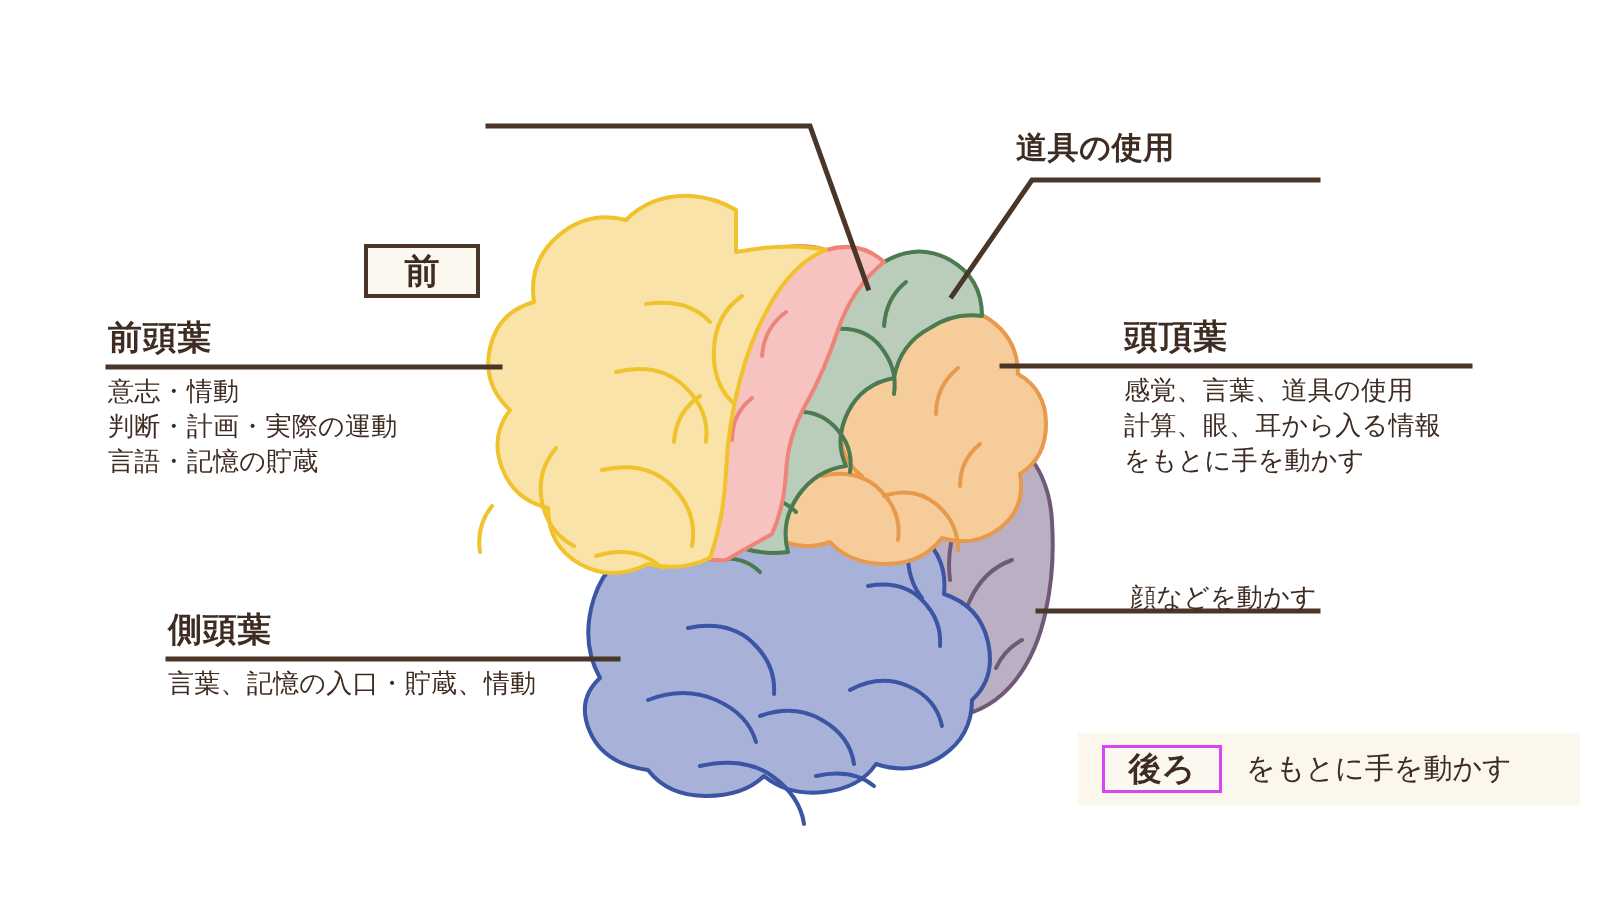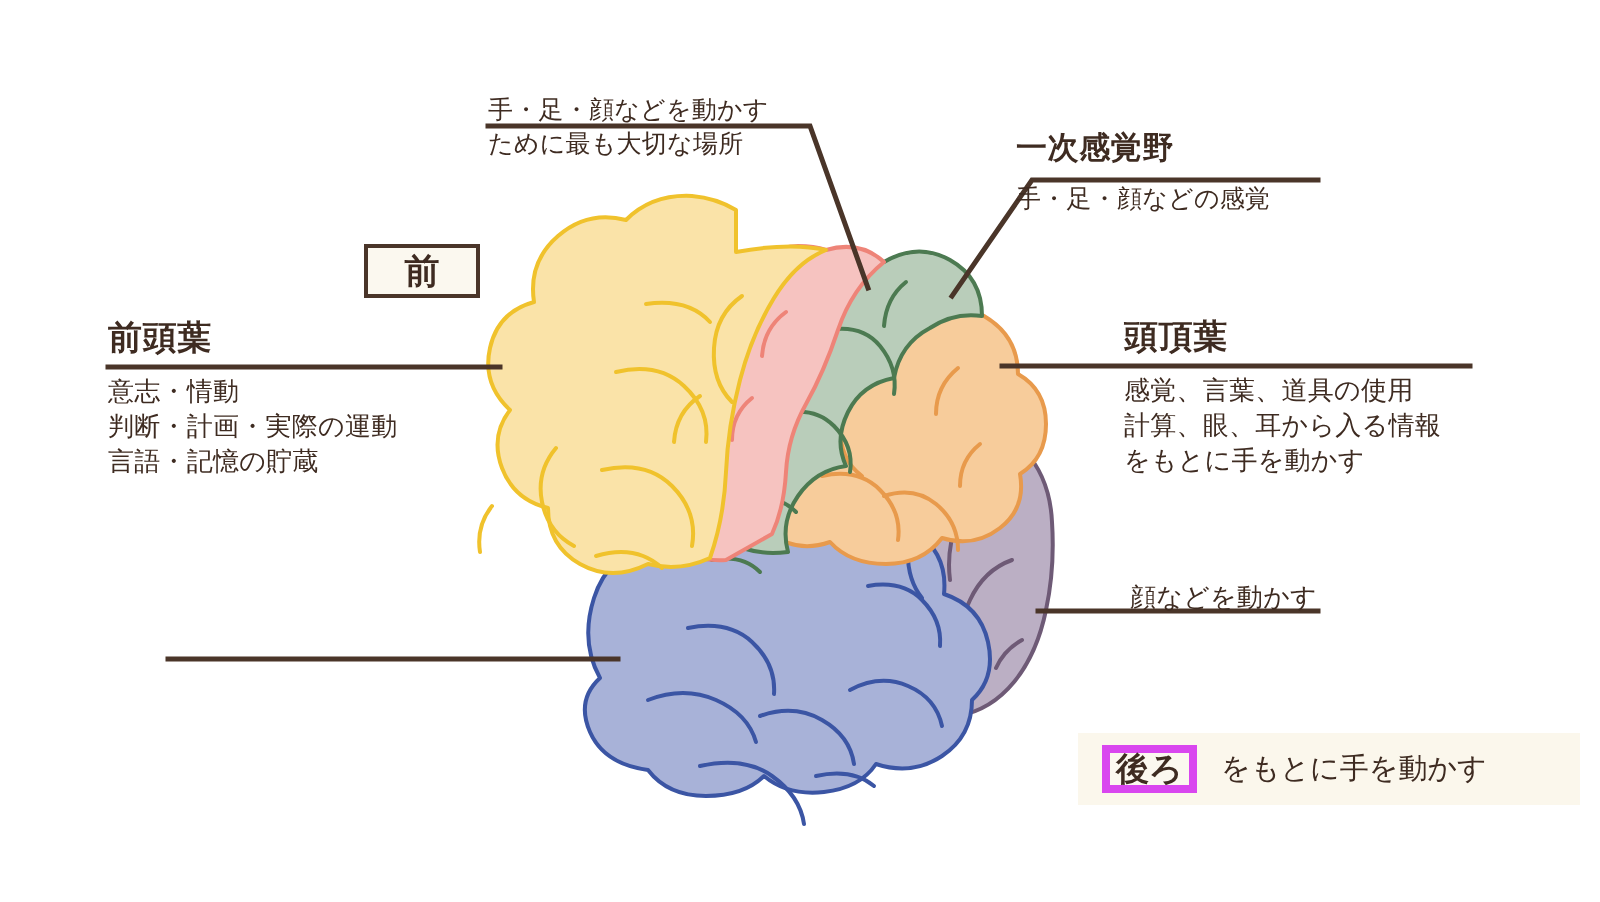--- a/index.html
+++ b/index.html
@@ -53,23 +53,23 @@
 
   
   #caption-strip{
     position:absolute;
     left:1078px;top:733px;width:502px;height:72px;
     background:#FBF7EC;
     display:flex;align-items:center;
   }
   #caption-strip .cap-box{
     margin-left:24px;
-    width:95px;height:48px;
+    width:120px;height:48px;
     background:#FBF8EF;
-    border:8px solid #d946ef;
+    border:3px solid #d946ef;
     display:flex;align-items:center;justify-content:center;
     font-size:33px;font-weight:bold;color:#3E2B21;
     box-sizing:border-box;
     flex:none;
   }
   #caption-strip .cap-text{
     margin-left:24px;
     font-size:29px;color:#3E2B21;white-space:nowrap;
   }
 
@@ -173,46 +173,48 @@
       <path d="M1470 366 L1002 366"></path>
 
       <path d="M168 659 L618 659"></path>
 
       <path d="M1318 611 L1038 611"></path>
     </g>
   </svg>
 
   <div class="callout cortex" style="left:488px;top:76px;width:322px;">
     <div class="rule" style="height:0;"></div>
-    <div class="body ta-left" style="margin-top:16px;">手・足・顔などを動かす
-ために最も大切な場所</div>
   </div>
 
   <div class="callout cortex" style="left:1016px;top:130px;width:302px;">
-    <div class="title ta-left">一次感覚野</div>
-    <div class="rule" style="height:0;"></div>
-    <div class="body ta-left" style="margin-top:16px;">手・足・顔などの感覚</div>
+    <div class="title ta-left">道具の使用</div>
+    <div class="rule" style="height:0;"></div>
   </div>
 
   <div class="callout lobe" style="left:1078px;top:317px;width:392px;">
     <div class="title ta-left" style="padding-left:46px;">頭頂葉</div>
     <div class="rule" style="height:0;"></div>
     <div class="body ta-left" style="margin-top:18px;padding-left:46px;">感覚、言葉、道具の使用
 計算、眼、耳から入る情報
 をもとに手を動かす</div>
   </div>
 
   <div class="callout lobe" style="left:108px;top:318px;width:392px;">
     <div class="title ta-left">前頭葉</div>
     <div class="rule" style="height:0;"></div>
     <div class="body ta-left" style="margin-top:18px;">意志・情動
 判断・計画・実際の運動
 言語・記憶の貯蔵</div>
   </div>
 
+  <div class="callout lobe" style="left:168px;top:610px;width:452px;">
+    <div class="title ta-left">側頭葉</div>
+    <div class="rule" style="height:0;"></div>
+    <div class="body ta-left" style="margin-top:18px;">言葉、記憶の入口・貯蔵、情動</div>
+  </div>
 
   <div class="callout lobe" style="left:1038px;top:562px;width:340px;">
     <div class="rule" style="height:0;"></div>
     <div class="body ta-left" style="margin-top:18px;padding-left:92px;">顔などを動かす</div>
   </div>
 
   <div class="dirbox" style="left:364px;top:244px;width:116px;height:54px;">前</div>
 
   <div id="caption-strip">
     <div class="cap-box">後ろ</div>

